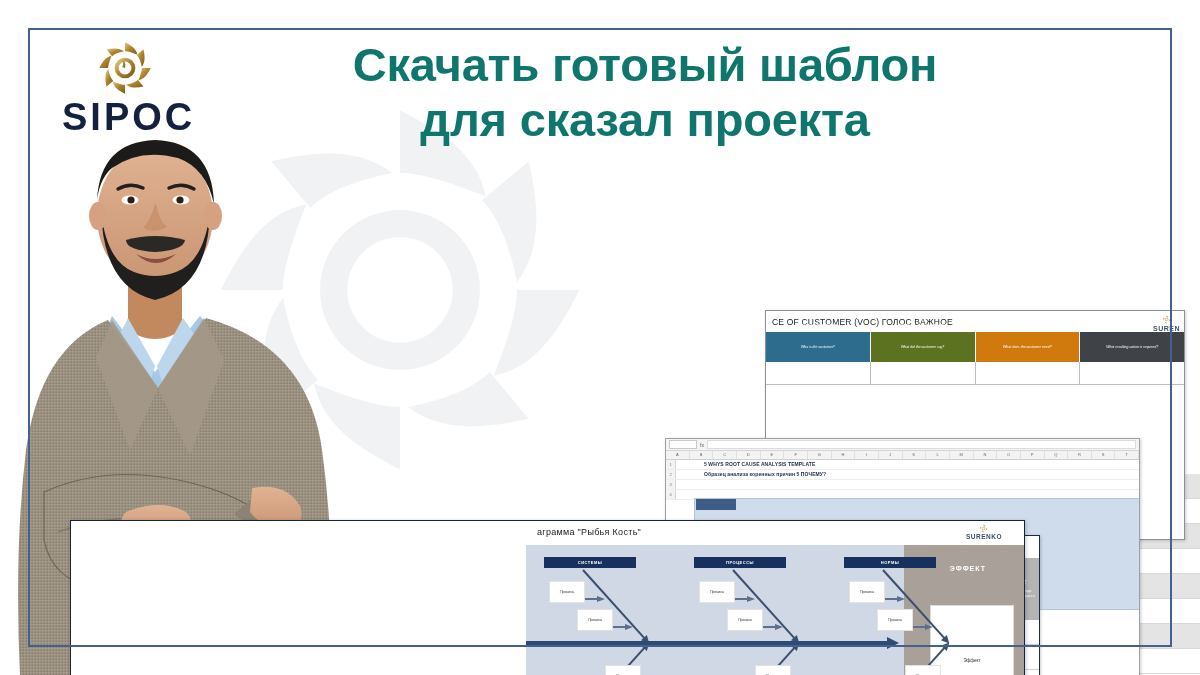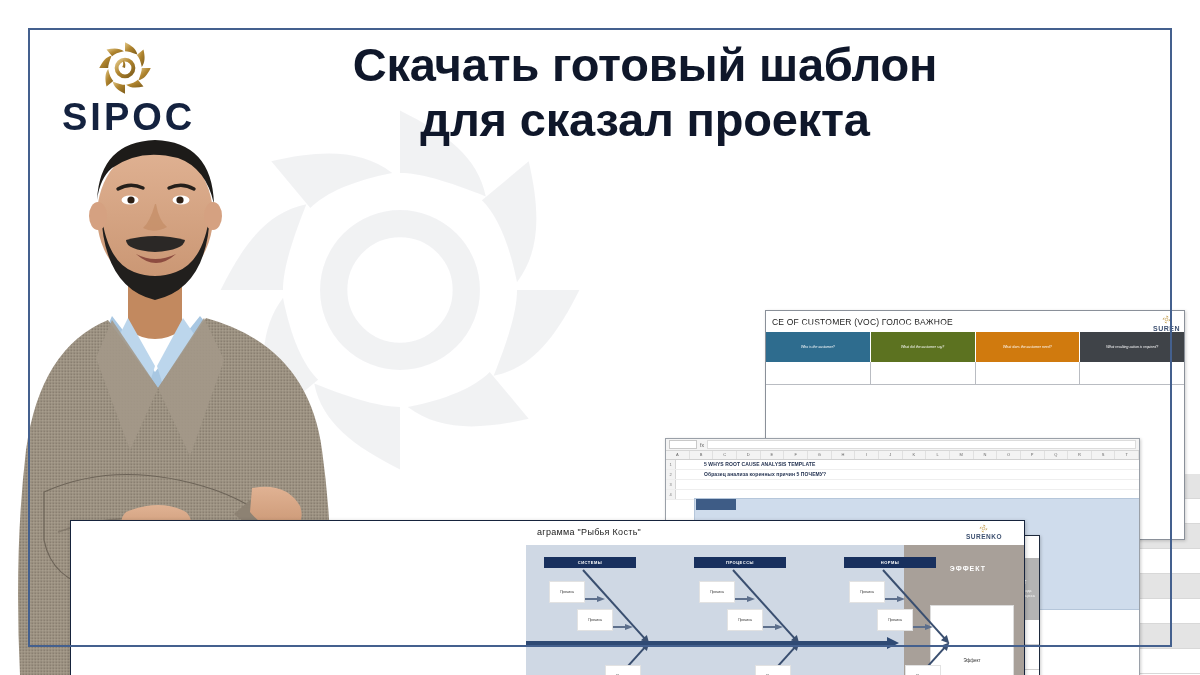--- a/index.html
+++ b/index.html
@@ -27,21 +27,21 @@
   .logo-block{position:absolute;left:62px;top:40px;width:126px;z-index:20;text-align:center;}
   .logo-mark{width:56px;height:56px;margin:0 auto 2px;}
   .logo-text{
     font-size:38px;font-weight:bold;color:#14223f;letter-spacing:3px;
     line-height:1;font-family:"Liberation Sans",sans-serif;
   }
 
   
   .headline{
     position:absolute;left:250px;top:38px;width:790px;z-index:20;
-    text-align:center;color:#0f172a;font-weight:bold;
+    text-align:center;color:#0f766e;font-weight:bold;
     font-size:47px;line-height:1.17;letter-spacing:-0.2px;
     font-family:"Liberation Sans",sans-serif;
   }
   .headline .l2{display:block;}
 
   
   .person{position:absolute;left:0px;top:120px;width:360px;height:555px;z-index:12;}
   .person svg{width:100%;height:100%;display:block;}
 
   

